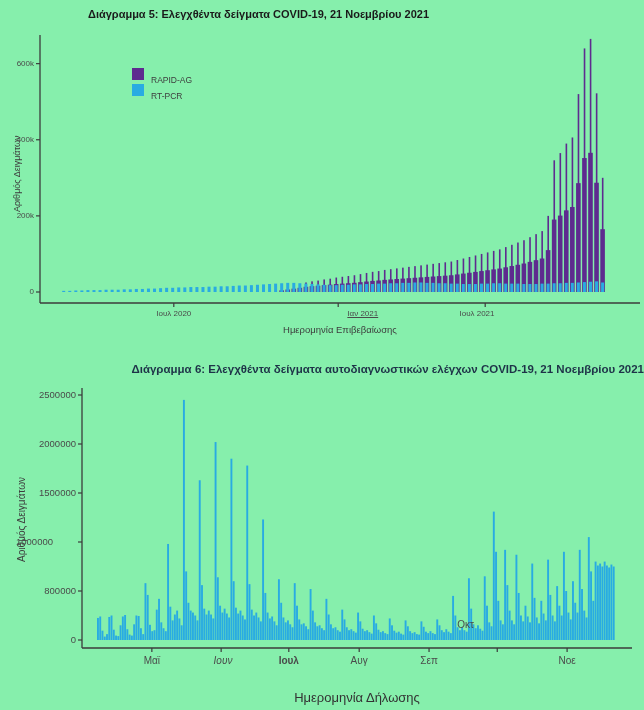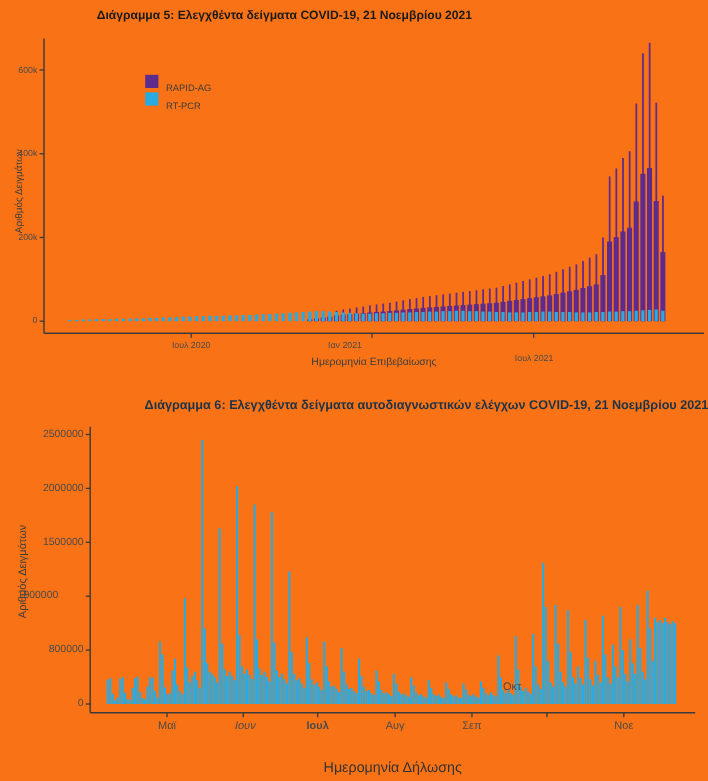--- a/index.html
+++ b/index.html
@@ -1,16 +1,16 @@
 <!DOCTYPE html>
 <html><head>
 <meta charset="utf-8">
 <style>
   html,body{margin:0;padding:0;background:#ffffff;}
-  .page{position:relative;width:644px;height:710px;background:#f97316;overflow:hidden;
+  .page{position:relative;width:644px;height:710px;background:#86efac;overflow:hidden;
         font-family:"Liberation Sans", sans-serif;}
   .abs{position:absolute;}
   .chart-title{font-weight:bold;color:#1a1a1a;font-size:11px;white-space:nowrap;}
   .c2-title{font-weight:bold;color:#1e3348;font-size:11.5px;text-align:right;white-space:nowrap;}
   .ylabel{color:#3d3d3d;font-size:9px;transform:rotate(-90deg);transform-origin:left top;white-space:nowrap;}
   .xlabel{color:#3d3d3d;text-align:center;white-space:nowrap;}
   .tick-label{position:absolute;color:#4a4a4a;white-space:nowrap;z-index:2;}
   .legend{z-index:3;}
   .legend-item{display:flex;align-items:center;height:16px;}
   .swatch{width:12px;height:12px;display:inline-block;margin-right:7px;}
@@ -497,22 +497,22 @@
 
   <div class="abs ylabel" style="left:16px;top:562px;font-size:10px;">Αριθμός Δειγμάτων</div>
 
   <div class="abs xlabel" style="left:82px;top:690px;width:550px;font-size:13px;color:#333;">Ημερομηνία Δήλωσης</div>
 
 <div class="tick-label" style="left: -6px; top: 287.04px; width: 40px; text-align: right; font-size: 8px;">0</div>
     <div class="tick-label" style="left: -6px; top: 210.92px; width: 40px; text-align: right; font-size: 8px;">200k</div>
     <div class="tick-label" style="left: -6px; top: 134.8px; width: 40px; text-align: right; font-size: 8px;">400k</div>
     <div class="tick-label" style="left: -6px; top: 58.68px; width: 40px; text-align: right; font-size: 8px;">600k</div>
     <div class="tick-label" style="left: 133.8px; top: 309px; width: 80px; text-align: center; font-size: 8px;">Ιουλ 2020</div>
-    <div class="tick-label" style="left: 298.2px; top: 309px; width: 80px; text-align: left; font-size: 8px;">Ιαν 2021</div>
-    <div class="tick-label" style="left: 468px; top: 309px; width: 80px; text-align: left; font-size: 8px; margin-top: 12px;">Ιουλ 2021</div>
+    <div class="tick-label" style="left: 298.2px; top: 309px; width: 80px; text-align: right; font-size: 8px; text-decoration: underline;">Ιαν 2021</div>
+    <div class="tick-label" style="left: 437px; top: 309px; width: 80px; text-align: center; font-size: 8px;">Ιουλ 2021</div>
     <div class="tick-label" style="left: 16px; top: 634.11px; width: 60px; text-align: right; font-size: 9.5px;">0</div>
     <div class="tick-label" style="left: 16px; top: 585.11px; width: 60px; text-align: right; font-size: 9.5px;">800000</div>
     <div class="tick-label" style="left: 16px; top: 536.11px; width: 60px; text-align: left; font-size: 9.5px;">1000000</div>
     <div class="tick-label" style="left: 16px; top: 487.11px; width: 60px; text-align: right; font-size: 9.5px;">1500000</div>
     <div class="tick-label" style="left: 16px; top: 438.11px; width: 60px; text-align: right; font-size: 9.5px;">2000000</div>
     <div class="tick-label" style="left: 16px; top: 389.11px; width: 60px; text-align: right; font-size: 9.5px;">2500000</div>
     <div class="tick-label" style="left: 111.85px; top: 655px; width: 80px; text-align: center; font-size: 10px;">Μαϊ</div>
     <div class="tick-label" style="left: 183px; top: 655px; width: 80px; text-align: center; font-size: 10px; font-style: italic;">Ιουν</div>
     <div class="tick-label" style="left: 248.8px; top: 655px; width: 80px; text-align: center; font-size: 10px; font-weight: bold;">Ιουλ</div>
     <div class="tick-label" style="left: 319.2px; top: 655px; width: 80px; text-align: center; font-size: 10px;">Αυγ</div>

